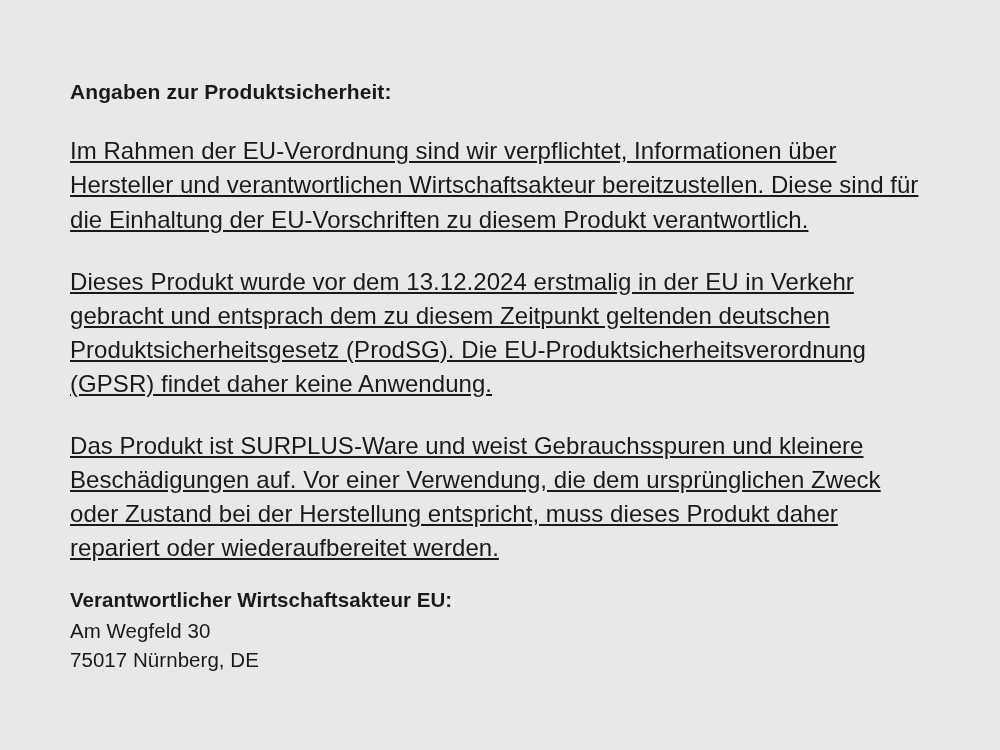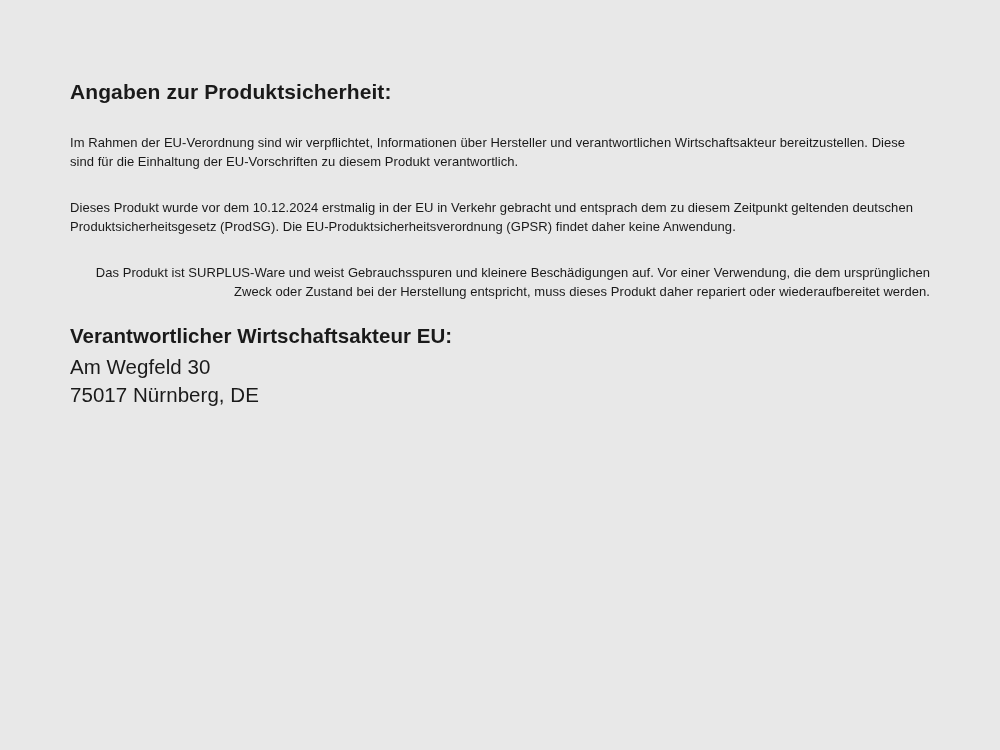--- a/index.html
+++ b/index.html
@@ -22,29 +22,29 @@
     padding: 78px 70px 0 70px;
   }
   .doc-heading {
     font-size: 21px;
     font-weight: bold;
     line-height: 1.35;
     letter-spacing: 0.1px;
     margin: 0 0 28px 0;
   }
   .para {
-    font-size: 13px;
+    font-size: 24px;
     line-height: 1.42;
     margin: 0 0 28px 0;
     max-width: 870px;
     letter-spacing: 0.05px;
+    text-decoration: underline;
   }
   .para:last-of-type {
     margin-bottom: 0;
-    text-align: right;
   }
   .contact-block {
     margin-top: 20px;
   }
   .contact-heading {
     font-size: 20.5px;
     font-weight: bold;
     line-height: 1.42;
     margin: 0 0 3px 0;
     letter-spacing: 0.05px;
@@ -58,21 +58,21 @@
 </style>
 </head>
 <body>
 
 <div class="page">
 
   <h1 class="doc-heading">Angaben zur Produktsicherheit:</h1>
 
   <p class="para">Im Rahmen der EU-Verordnung sind wir verpflichtet, Informationen über Hersteller und verantwortlichen Wirtschaftsakteur bereitzustellen. Diese sind für die Einhaltung der EU-Vorschriften zu diesem Produkt verantwortlich.</p>
 
-  <p class="para">Dieses Produkt wurde vor dem 10.12.2024 erstmalig in der EU in Verkehr gebracht und entsprach dem zu diesem Zeitpunkt geltenden deutschen Produktsicherheitsgesetz (ProdSG). Die EU-Produktsicherheitsverordnung (GPSR) findet daher keine Anwendung.</p>
+  <p class="para">Dieses Produkt wurde vor dem 13.12.2024 erstmalig in der EU in Verkehr gebracht und entsprach dem zu diesem Zeitpunkt geltenden deutschen Produktsicherheitsgesetz (ProdSG). Die EU-Produktsicherheitsverordnung (GPSR) findet daher keine Anwendung.</p>
 
   <p class="para">Das Produkt ist SURPLUS-Ware und weist Gebrauchsspuren und kleinere Beschädigungen auf. Vor einer Verwendung, die dem ursprünglichen Zweck oder Zustand bei der Herstellung entspricht, muss dieses Produkt daher repariert oder wiederaufbereitet werden.</p>
 
   <div class="contact-block">
     <p class="contact-heading">Verantwortlicher Wirtschaftsakteur EU:</p>
     <p class="contact-line">Am Wegfeld 30</p>
     <p class="contact-line">75017 Nürnberg, DE</p>
   </div>
 
 </div>

